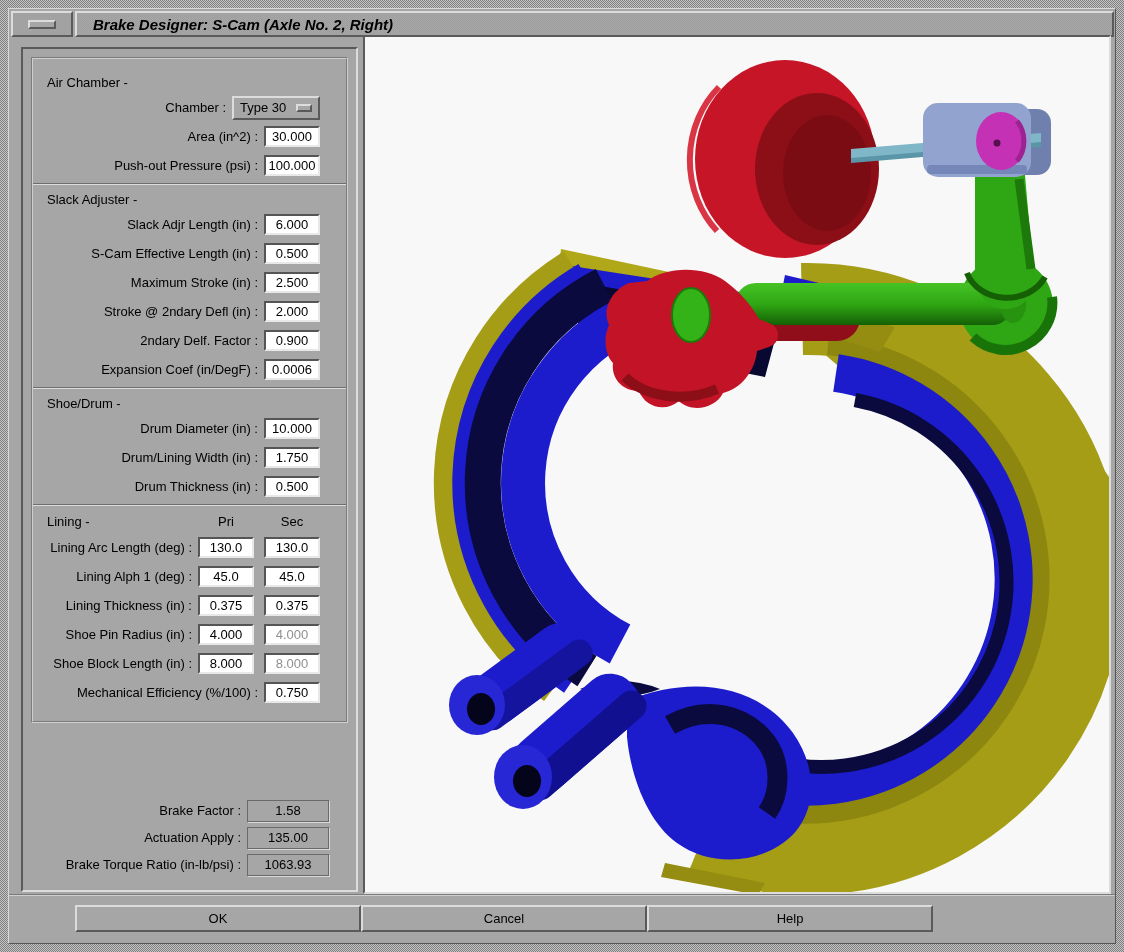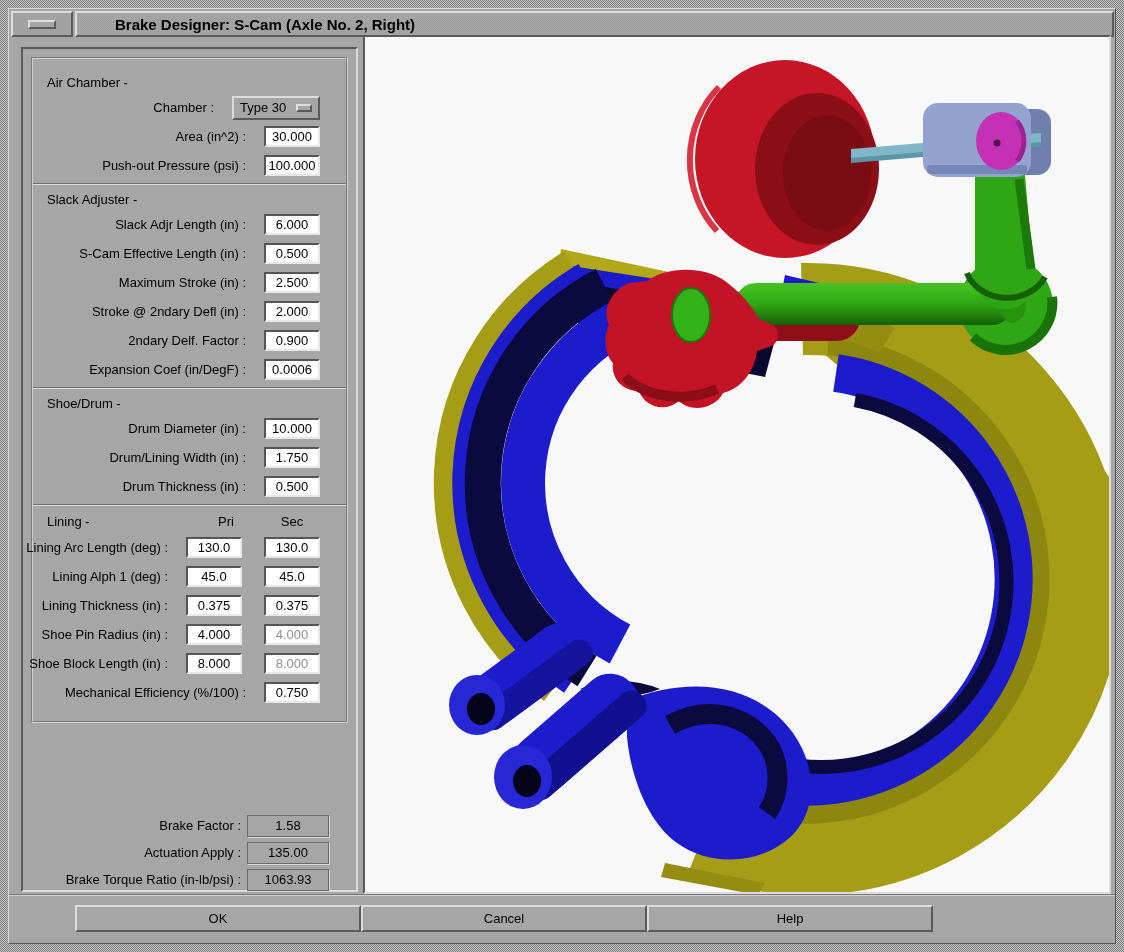--- a/index.html
+++ b/index.html
@@ -31,35 +31,35 @@
     display:flex; align-items:center; justify-content:center;
   }
   .menu-dash { width:28px; height:9px; background:#a6a6a6;
     border:2px solid; border-color:#dcdcdc #5a5a5a #5a5a5a #dcdcdc; }
   .titlebar {
     position:absolute; left:66px; top:2px; right:1px; height:26px;
     background-color:#a2a2a2;
     background-image: conic-gradient(#a8a8a8 25%, #9d9d9d 0 50%, #a8a8a8 0 75%, #9d9d9d 0);
     background-size:2px 2px;
     display:flex; align-items:center;
-    padding-left:38px;
-    font-weight:bold; font-size:15px; color:#000;
+    padding-left:16px;
+    font-style:italic; font-weight:bold; font-size:15px; color:#000;
     white-space:nowrap;
   }
 
   .left-panel {
     position:absolute; left:12px; top:38px; width:337px; height:845px;
     border:2px solid; border-color:#5a5a5a #dcdcdc #dcdcdc #5a5a5a;
     background:#a6a6a6;
   }
   .controls-box { position:absolute; left:8px; top:8px; width:317px; height:666px; padding-top:12px; }
   .sec-title { height:22px; display:flex; align-items:center; padding-left:14px;
     font-size:13px; color:#000; }
   .row { height:29px; display:flex; align-items:center; justify-content:flex-end;
-    padding-right:26px; gap:18px; }
+    padding-right:26px; gap:6px; }
   .lbl { font-size:13px; color:#000; white-space:nowrap; }
   .field {
     width:56px; height:21px; background:#ffffff; color:#000;
     border:2px solid; border-color:#555 #e8e8e8 #e8e8e8 #555;
     font-family:"Liberation Sans",sans-serif; font-size:13px; text-align:center;
     outline:none;
   }
   .field.dim { color:#8f8f8f; }
   .hsep { height:0; border-top:1px solid #6e6e6e; border-bottom:1px solid #dcdcdc; margin:3px 0; }
 
@@ -84,21 +84,21 @@
     border:2px groove #cfcfcf;
     display:flex; align-items:center; justify-content:space-between;
     padding:0 12px;
   }
   .btn {
     background:#a6a6a6; color:#000; cursor:pointer;
     border:2px solid; border-color:#dcdcdc #5a5a5a #5a5a5a #dcdcdc;
     font-family:"Liberation Sans",sans-serif; font-size:13px;
     width:88px; height:27px;
   }
-  .outputs { position:absolute; left:4px; top:748px; right:0;margin-top:15px; }
+  .outputs { position:absolute; left:4px; top:748px; right:0; }
   .outrow { height:27px; display:flex; align-items:center; justify-content:flex-end;
     padding-right:27px; gap:6px; }
   .outbox {
     width:82px; height:22px; background:#a6a6a6;
     border:1px solid #6a6a6a; box-shadow:1px 1px 0 #d9d9d9;
     display:flex; align-items:center; justify-content:center;
     font-size:13px; color:#000;
   }
 
   .viewport {

